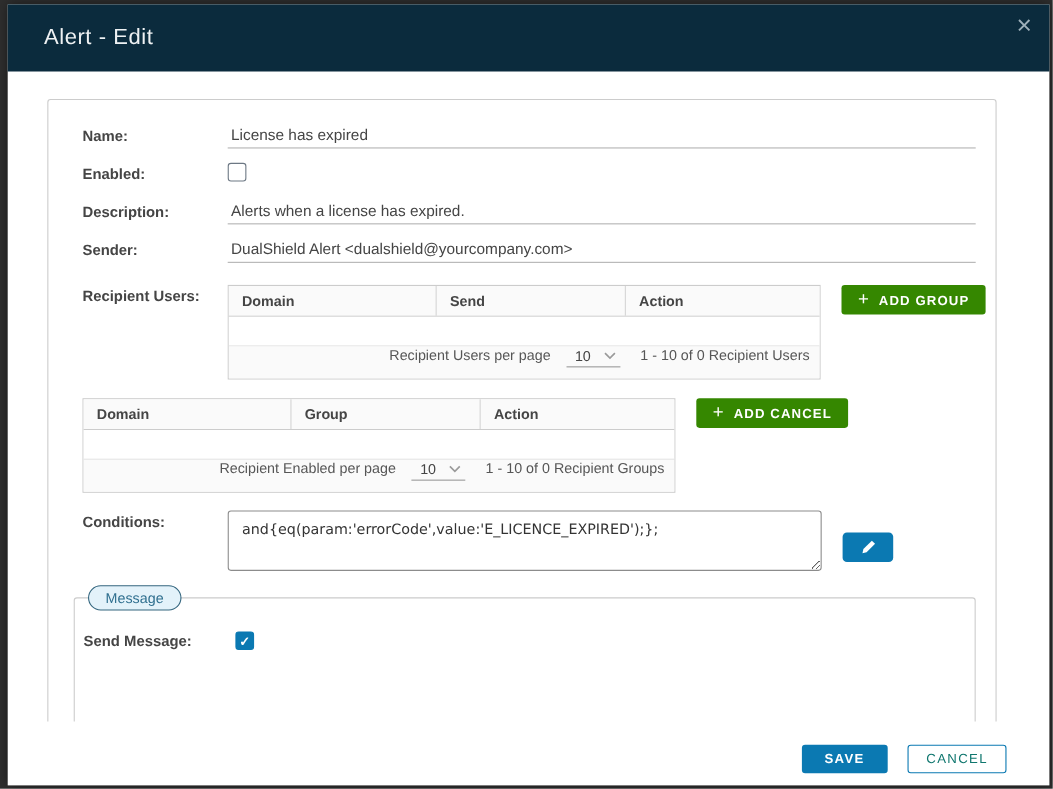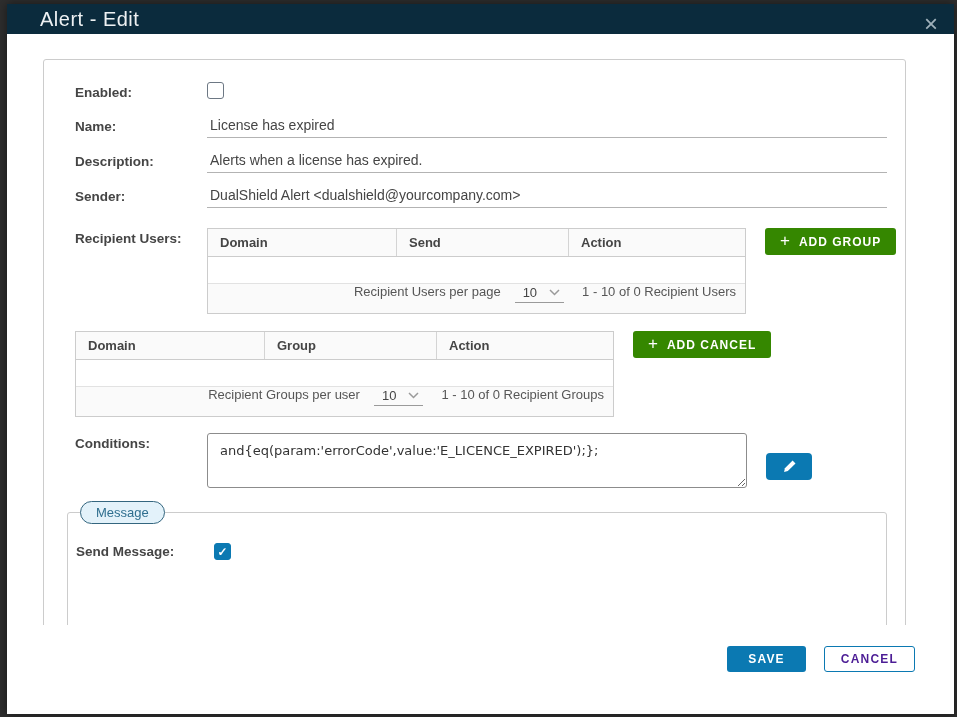--- a/index.html
+++ b/index.html
@@ -9,21 +9,21 @@
     font-family:"Liberation Sans", sans-serif;
     position:relative;
   }
   .dialog {
     position:absolute; left:7px; top:4px; width:947px; height:710px;
     background:#fff; box-shadow:0 0 10px rgba(0,0,0,.5);
     display:flex; flex-direction:column;
   }
   
   .modal-header {
-    height:30px; background:#0b2b3d; flex:none;
+    height:61px; background:#0b2b3d; flex:none;
     display:flex; align-items:center; position:relative;
     padding-left:33px;
   }
   .modal-title { color:#eef1f3; font-size:20px; font-weight:normal; letter-spacing:.5px; }
   .close-x {
     position:absolute; right:16px; top:6px; color:#9fb0ba; font-size:24px;
     line-height:28px; cursor:pointer; font-weight:normal;
   }
   
   .viewport { height:591px; flex:none; overflow:hidden; position:relative; }
@@ -120,47 +120,47 @@
   .modal-footer {
     height:76px; flex:none; display:flex; justify-content:flex-end;
     padding:21px 39px 0 0; gap:18px;
   }
   .btn-save {
     height:26px; padding:0 21px; background:#0b79b2; color:#fff; border:none;
     border-radius:3px; font-family:"Liberation Sans", sans-serif;
     font-size:12px; font-weight:bold; letter-spacing:1.2px; cursor:pointer;
   }
   .btn-cancel {
-    height:26px; padding:0 16px; background:#fff; color:#4c1d95;
+    height:26px; padding:0 16px; background:#fff; color:#0f766e;
     border:1px solid #0b79b2; border-radius:3px;
     font-family:"Liberation Sans", sans-serif;
-    font-size:12px; font-weight:bold; letter-spacing:1.2px; cursor:pointer;
+    font-size:12px; font-weight:normal; letter-spacing:1.2px; cursor:pointer;
   }
 </style>
 </head>
 <body>
 
 <div class="dialog">
 
   <div class="modal-header">
     <span class="modal-title">Alert - Edit</span>
     <span class="close-x">×</span>
   </div>
 
   <div class="viewport">
     <div class="panel">
 
+      <div class="row frow">
+        <span class="lbl">Name:</span>
+        <input class="uinput" type="text" value="License has expired" style="">
+      </div>
+
       <div class="row enabled-row">
         <span class="lbl">Enabled:</span>
         <span class="cb"></span>
-      </div>
-
-      <div class="row frow">
-        <span class="lbl">Name:</span>
-        <input class="uinput" type="text" value="License has expired" style="">
       </div>
 
       <div class="row frow">
         <span class="lbl">Description:</span>
         <input class="uinput" type="text" value="Alerts when a license has expired." style="">
       </div>
 
       <div class="row" style="margin-bottom:20px;">
         <span class="lbl">Sender:</span>
         <input class="uinput" type="text" value="DualShield Alert &lt;dualshield@yourcompany.com&gt;" style="">
@@ -194,21 +194,21 @@
 
       <div class="row">
         <div class="grid">
           <div class="grid-head">
             <div class="gh c1">Domain</div>
             <div class="gh c2">Group</div>
             <div class="gh c3">Action</div>
           </div>
           <div class="grid-empty"></div>
           <div class="grid-foot">
-            <span>Recipient Groups per user</span>
+            <span>Recipient Enabled per page</span>
             <span class="pp-select">
               <span class="pp-val">10</span>
               <svg class="chev" viewBox="0 0 11 7">
                   <polyline points="1,1 5.5,5.5 10,1" fill="none" stroke="#9a9a9a" stroke-width="1.5"></polyline>
                 </svg>
             </span>
             <span class="range">1 - 10 of 0 Recipient Groups</span>
           </div>
         </div>
         <button class="btn-green">

